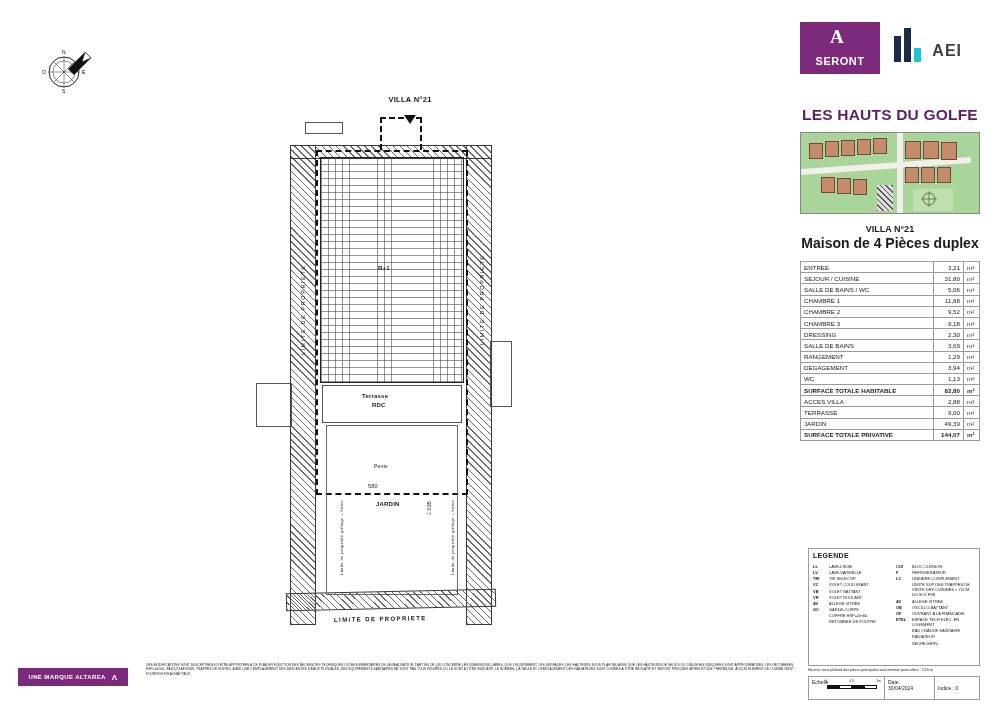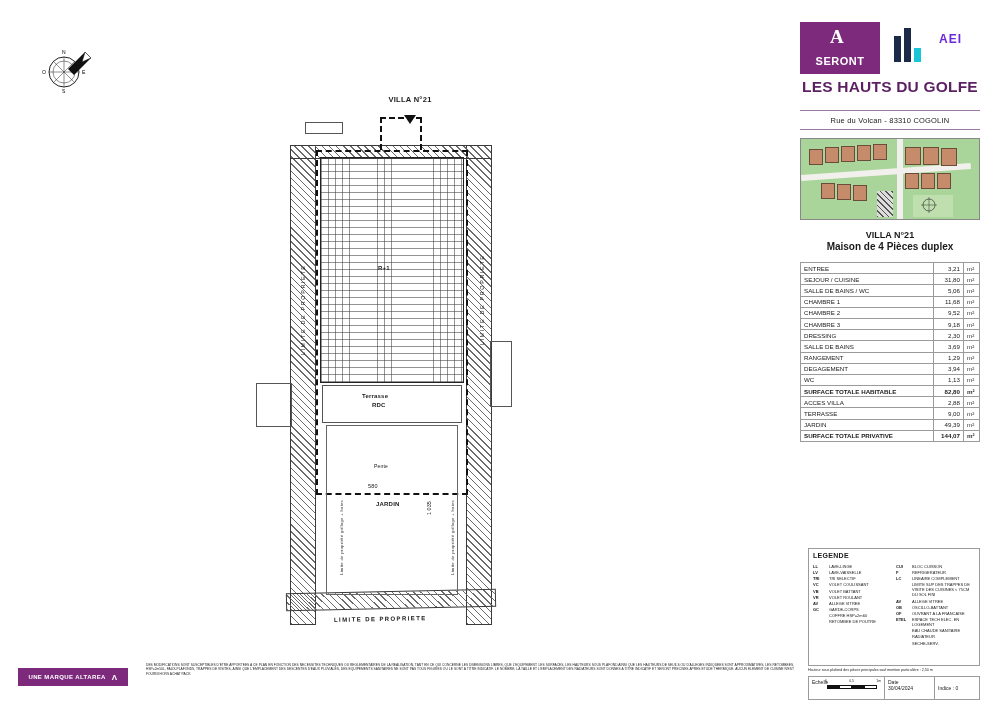--- a/index.html
+++ b/index.html
@@ -73,44 +73,44 @@
     position:absolute; left:0; right:0; bottom:7px; text-align:center;
     font-size:11px; font-weight:bold; letter-spacing:.5px;
   }
   .logo-aei {
     width:78px; height:52px; background:#fff; border:0; position:relative;
   }
   .logo-aei .bars { position:absolute; left:6px; top:6px; display:flex; gap:3px; align-items:flex-end; }
   .logo-aei .bars i { display:block; width:7px; background:#1b2a49; }
   .logo-aei .cyan { background:#19c6d6 !important; }
   .logo-aei .txt {
-    position:absolute; right:4px; top:10px; font-size:12px; font-weight:bold;
-    color:#6d28d9; letter-spacing:1px; font-family:"Liberation Sans", sans-serif;
+    position:absolute; right:4px; top:20px; font-size:16px; font-weight:bold;
+    color:#404040; letter-spacing:1px; font-family:"Liberation Sans", sans-serif;
   }
 
   .prog-title {
-    margin-top:4px; font-size:15.5px; font-weight:bold; color:#5b1f62;
+    margin-top:32px; font-size:15.5px; font-weight:bold; color:#5b1f62;
     letter-spacing:.2px; text-align:center;
   }
   .addr {
     margin-top:14px; font-size:7.5px; color:#222; text-align:center;
     border-top:1px solid #9a7aa0; border-bottom:1px solid #9a7aa0;
     padding:5px 0 4px; letter-spacing:.2px;
   }
   .site-plan {
     margin-top:8px; height:82px; border:1px solid #888; position:relative;
     background:#cfe6c8; overflow:hidden;
   }
   .site-plan .blk { position:absolute; background:#c58b6a; border:.5px solid #6b4b3a; }
   .site-plan .road { position:absolute; background:#f2f0ec; }
   .site-plan .dark { position:absolute; background:#7a7a7a; }
   .site-plan .grn { position:absolute; background:#a9d49a; }
 
   .villa-no { margin-top:10px; text-align:center; font-size:9px; font-weight:bold; }
-  .villa-sub { text-align:center; font-size:10px; font-weight:bold; margin-top:1px; }
+  .villa-sub { text-align:center; font-size:14px; font-weight:bold; margin-top:1px; }
 
   table.areas {
     width:100%; margin-top:10px; border-collapse:collapse; font-size:6.2px;
   }
   table.areas td { border:.5px solid #9b9b9b; padding:1.6px 3px; }
   table.areas td.n { text-align:right; width:30px; }
   table.areas td.u { width:16px; text-align:left; color:#333; }
   table.areas tr.tot td { font-weight:bold; }
 
   
@@ -226,21 +226,20 @@
         <div class="bars">
           <i style="height:26px"></i>
             <i style="height:34px"></i>
             <i class="cyan" style="height:14px"></i>
         </div>
         <div class="txt">AEI</div>
       </div>
     </div>
 
     <div class="prog-title">LES HAUTS DU GOLFE</div>
-    <div class="addr">Rue du Volcan - 83310 COGOLIN</div>
 
     <div class="site-plan">
       <div class="grn" style="left:0;top:0;right:0;bottom:0"></div>
       <div class="road" style="left:0;top:30px;width:170px;height:6px;transform:rotate(-4deg)"></div>
       <div class="road" style="left:96px;top:0;width:6px;height:82px;"></div>
       <div class="blk" style="left:8px;top:10px;width:14px;height:16px"></div>
       <div class="blk" style="left:24px;top:8px;width:14px;height:16px"></div>
       <div class="blk" style="left:40px;top:7px;width:14px;height:16px"></div>
       <div class="blk" style="left:56px;top:6px;width:14px;height:16px"></div>
       <div class="blk" style="left:72px;top:5px;width:14px;height:16px"></div>

